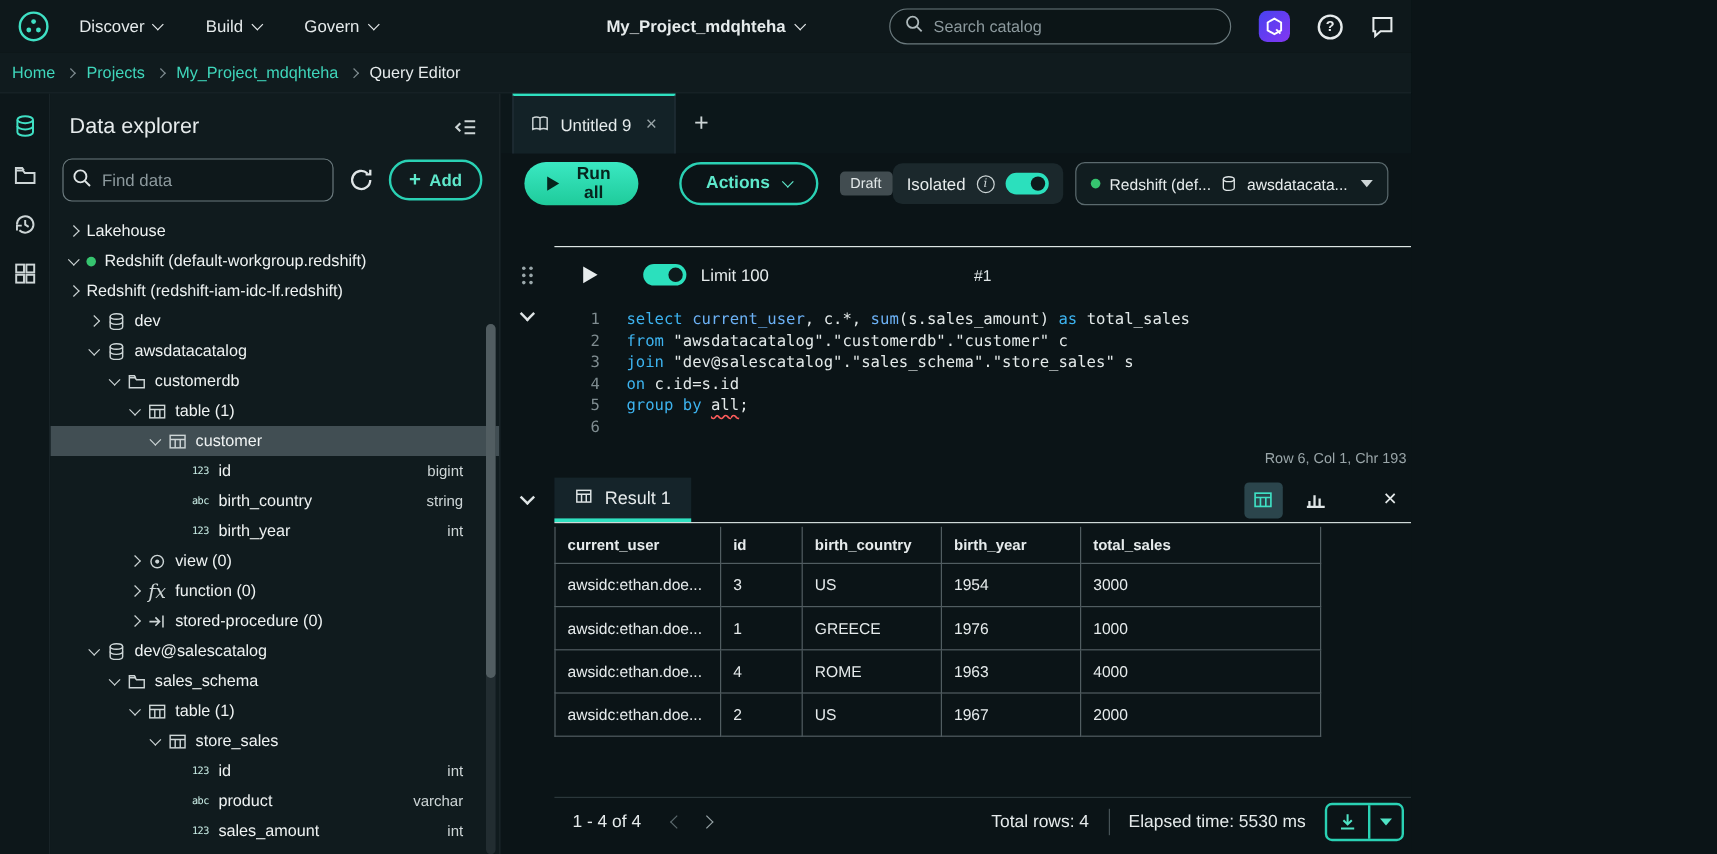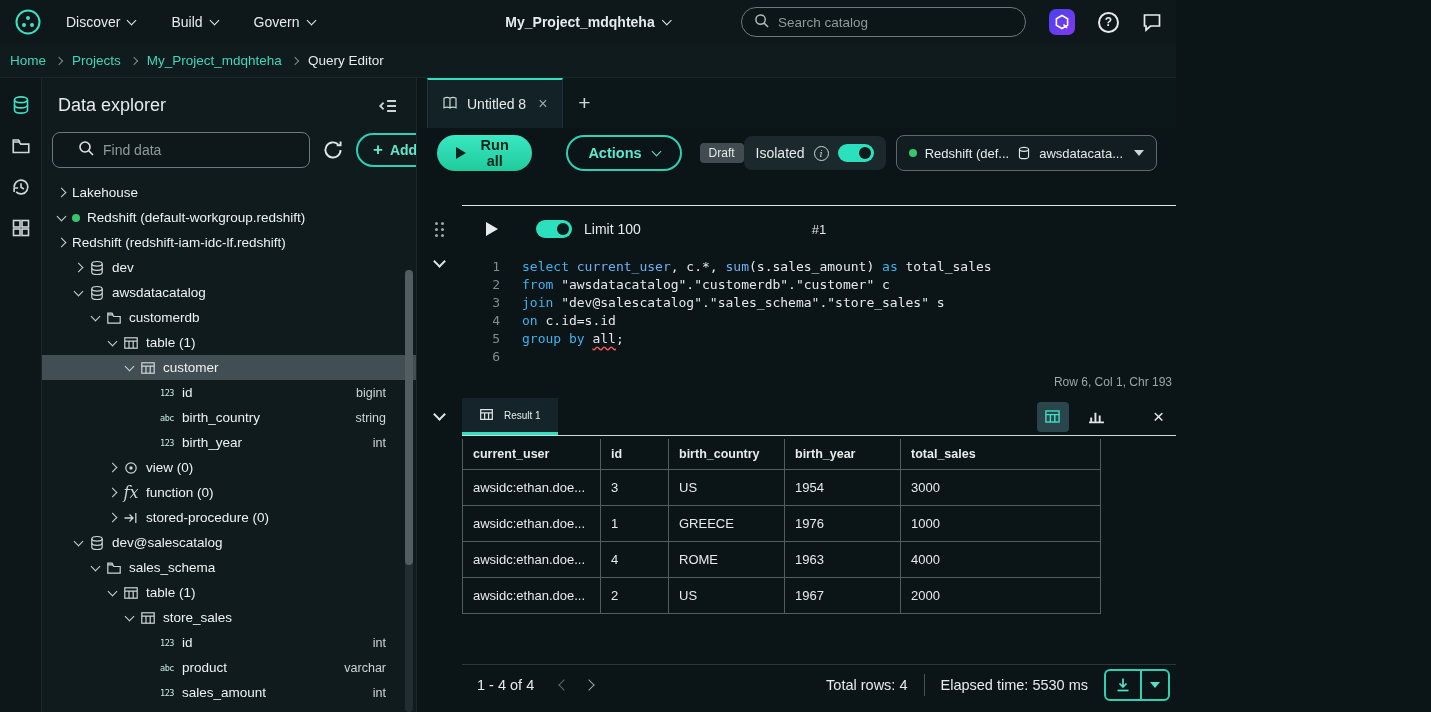--- a/index.html
+++ b/index.html
@@ -31,21 +31,21 @@
   .rail{width:42px;background:#0d171a;border-right:1px solid #1c272b;display:flex;flex-direction:column;align-items:center;padding-top:14px;gap:15px;flex:none}
   .railbtn{width:26px;height:26px;display:flex;align-items:center;justify-content:center;background:none;border:none;cursor:pointer;color:#cdd5d6}
   .railbtn.active{color:#3fe0c4}
 
   
   .sidebar{width:375px;background:#101b1e;border-right:1px solid #1c272b;position:relative;overflow:hidden;flex:none}
   .sb-head{display:flex;align-items:center;justify-content:space-between;padding:17px 18px 8px 16px}
   .sb-title{font-size:18px;font-weight:500}
   .sb-collapse{background:none;border:none;color:#cdd5d6;cursor:pointer;display:flex}
   .sb-search{display:flex;align-items:center;gap:9px;padding:8px 14px 12px 10px}
-  .findbox{flex:1;display:flex;align-items:center;gap:9px;height:36px;border:1px solid #6b7a7e;border-radius:8px;padding:0 25px;background:#0e181b}
+  .findbox{flex:1;display:flex;align-items:center;gap:9px;height:36px;border:1px solid #6b7a7e;border-radius:8px;padding:0 7px;background:#0e181b}
   .findbox input{flex:1;background:none;border:none;outline:none;color:#e6ebec;font-size:14px;font-family:inherit;min-width:0}
   .findbox input::placeholder{color:#8d9a9e}
   .refreshbtn{background:none;border:none;color:#dfe5e6;cursor:pointer;display:flex;padding:3px}
   .addbtn{display:flex;align-items:center;gap:7px;height:34px;padding:0 15px;border:2px solid #2ad1b4;border-radius:17px;color:#5ee8cb;background:none;font-size:14px;font-weight:700;cursor:pointer;font-family:inherit}
   .tree{position:relative}
   .trow{height:25px;display:flex;align-items:center;gap:7px;padding-right:30px;font-size:13.5px;cursor:pointer;white-space:nowrap}
   .trow.selected{background:#414e53}
   .chev{display:inline-block;width:7px;height:7px;border-right:1.6px solid #cdd5d6;border-bottom:1.6px solid #cdd5d6;flex:none}
   .chev.right{transform:rotate(-45deg)}
   .chev.down{transform:rotate(45deg);margin-top:-3px}
@@ -101,21 +101,21 @@
   .tok-id{color:#6cb1f5}
   .tok-pl{color:#e3e9e9}
   .tok-err{color:#e3e9e9;text-decoration:#ff5c5c wavy underline;text-underline-offset:3px}
   .edstatus{text-align:right;font-size:12px;color:#9aa6a9;padding:9px 4px 5px}
 
   
   .resultwrap{display:flex;margin-top:4px}
   .resultwrap .gut{padding-top:12px}
   .resultbody{flex:1;min-width:0}
   .resulthead{height:38px;display:flex;align-items:stretch;border-bottom:1px solid #cfd9d8}
-  .rtab{display:flex;align-items:center;gap:10px;padding:0 17px;background:#15242a;border-bottom:3px solid #2fe0c0;font-size:10px;cursor:pointer}
+  .rtab{display:flex;align-items:center;gap:10px;padding:0 17px;background:#15242a;border-bottom:3px solid #2fe0c0;font-size:15px;cursor:pointer}
   .rh-icons{margin-left:auto;display:flex;align-items:center;gap:12px;padding-right:12px}
   .chip{width:32px;height:30px;border-radius:4px;display:flex;align-items:center;justify-content:center;color:#dfe5e6;cursor:pointer}
   .chip.active{background:#2b454c;color:#3fe0c4}
   .rclose{margin-left:28px;font-size:19px;color:#e6ebec;cursor:pointer;line-height:1}
   .rtable{border-collapse:collapse;margin-top:3px;table-layout:fixed}
   .rtable th,.rtable td{border:1px solid #515d61;text-align:left;overflow:hidden;white-space:nowrap}
   .rtable th{font-size:12.5px;font-weight:700;padding:8px 10px;border-top:none}
   .rtable td{font-size:13px;padding:10px 10px}
   .rfoot{display:flex;align-items:center;border-top:1px solid #2b373b;height:40px;margin-top:50px;padding-left:15px;font-size:14.5px}
   .pg{width:8px;height:8px;border-right:1.8px solid #98a5a8;border-bottom:1.8px solid #98a5a8;display:inline-block;cursor:pointer}
@@ -434,21 +434,21 @@
           <div class="sthumb"></div>
         </div>
     </aside>
 
     <main class="main">
       <div class="tabbar">
         <div class="tab">
           <span><svg width="16" height="16" viewBox="0 0 16 16">
                 <path d="M2 3.2c2-1 4-1 6 0v9.6c-2-1-4-1-6 0zM8 3.2c2-1 4-1 6 0v9.6c-2-1-4-1-6 0z" fill="none" stroke="#cdd5d6" stroke-width="1.2"></path>
               </svg></span>
-          <span>Untitled 8</span>
+          <span>Untitled 9</span>
           <span class="tabclose">×</span>
         </div>
         <button class="newtab">+</button>
       </div>
 
       <div class="toolbar">
         <button class="runall">
             <span class="play-dark"></span>
             <span>Run all</span>
           </button>

